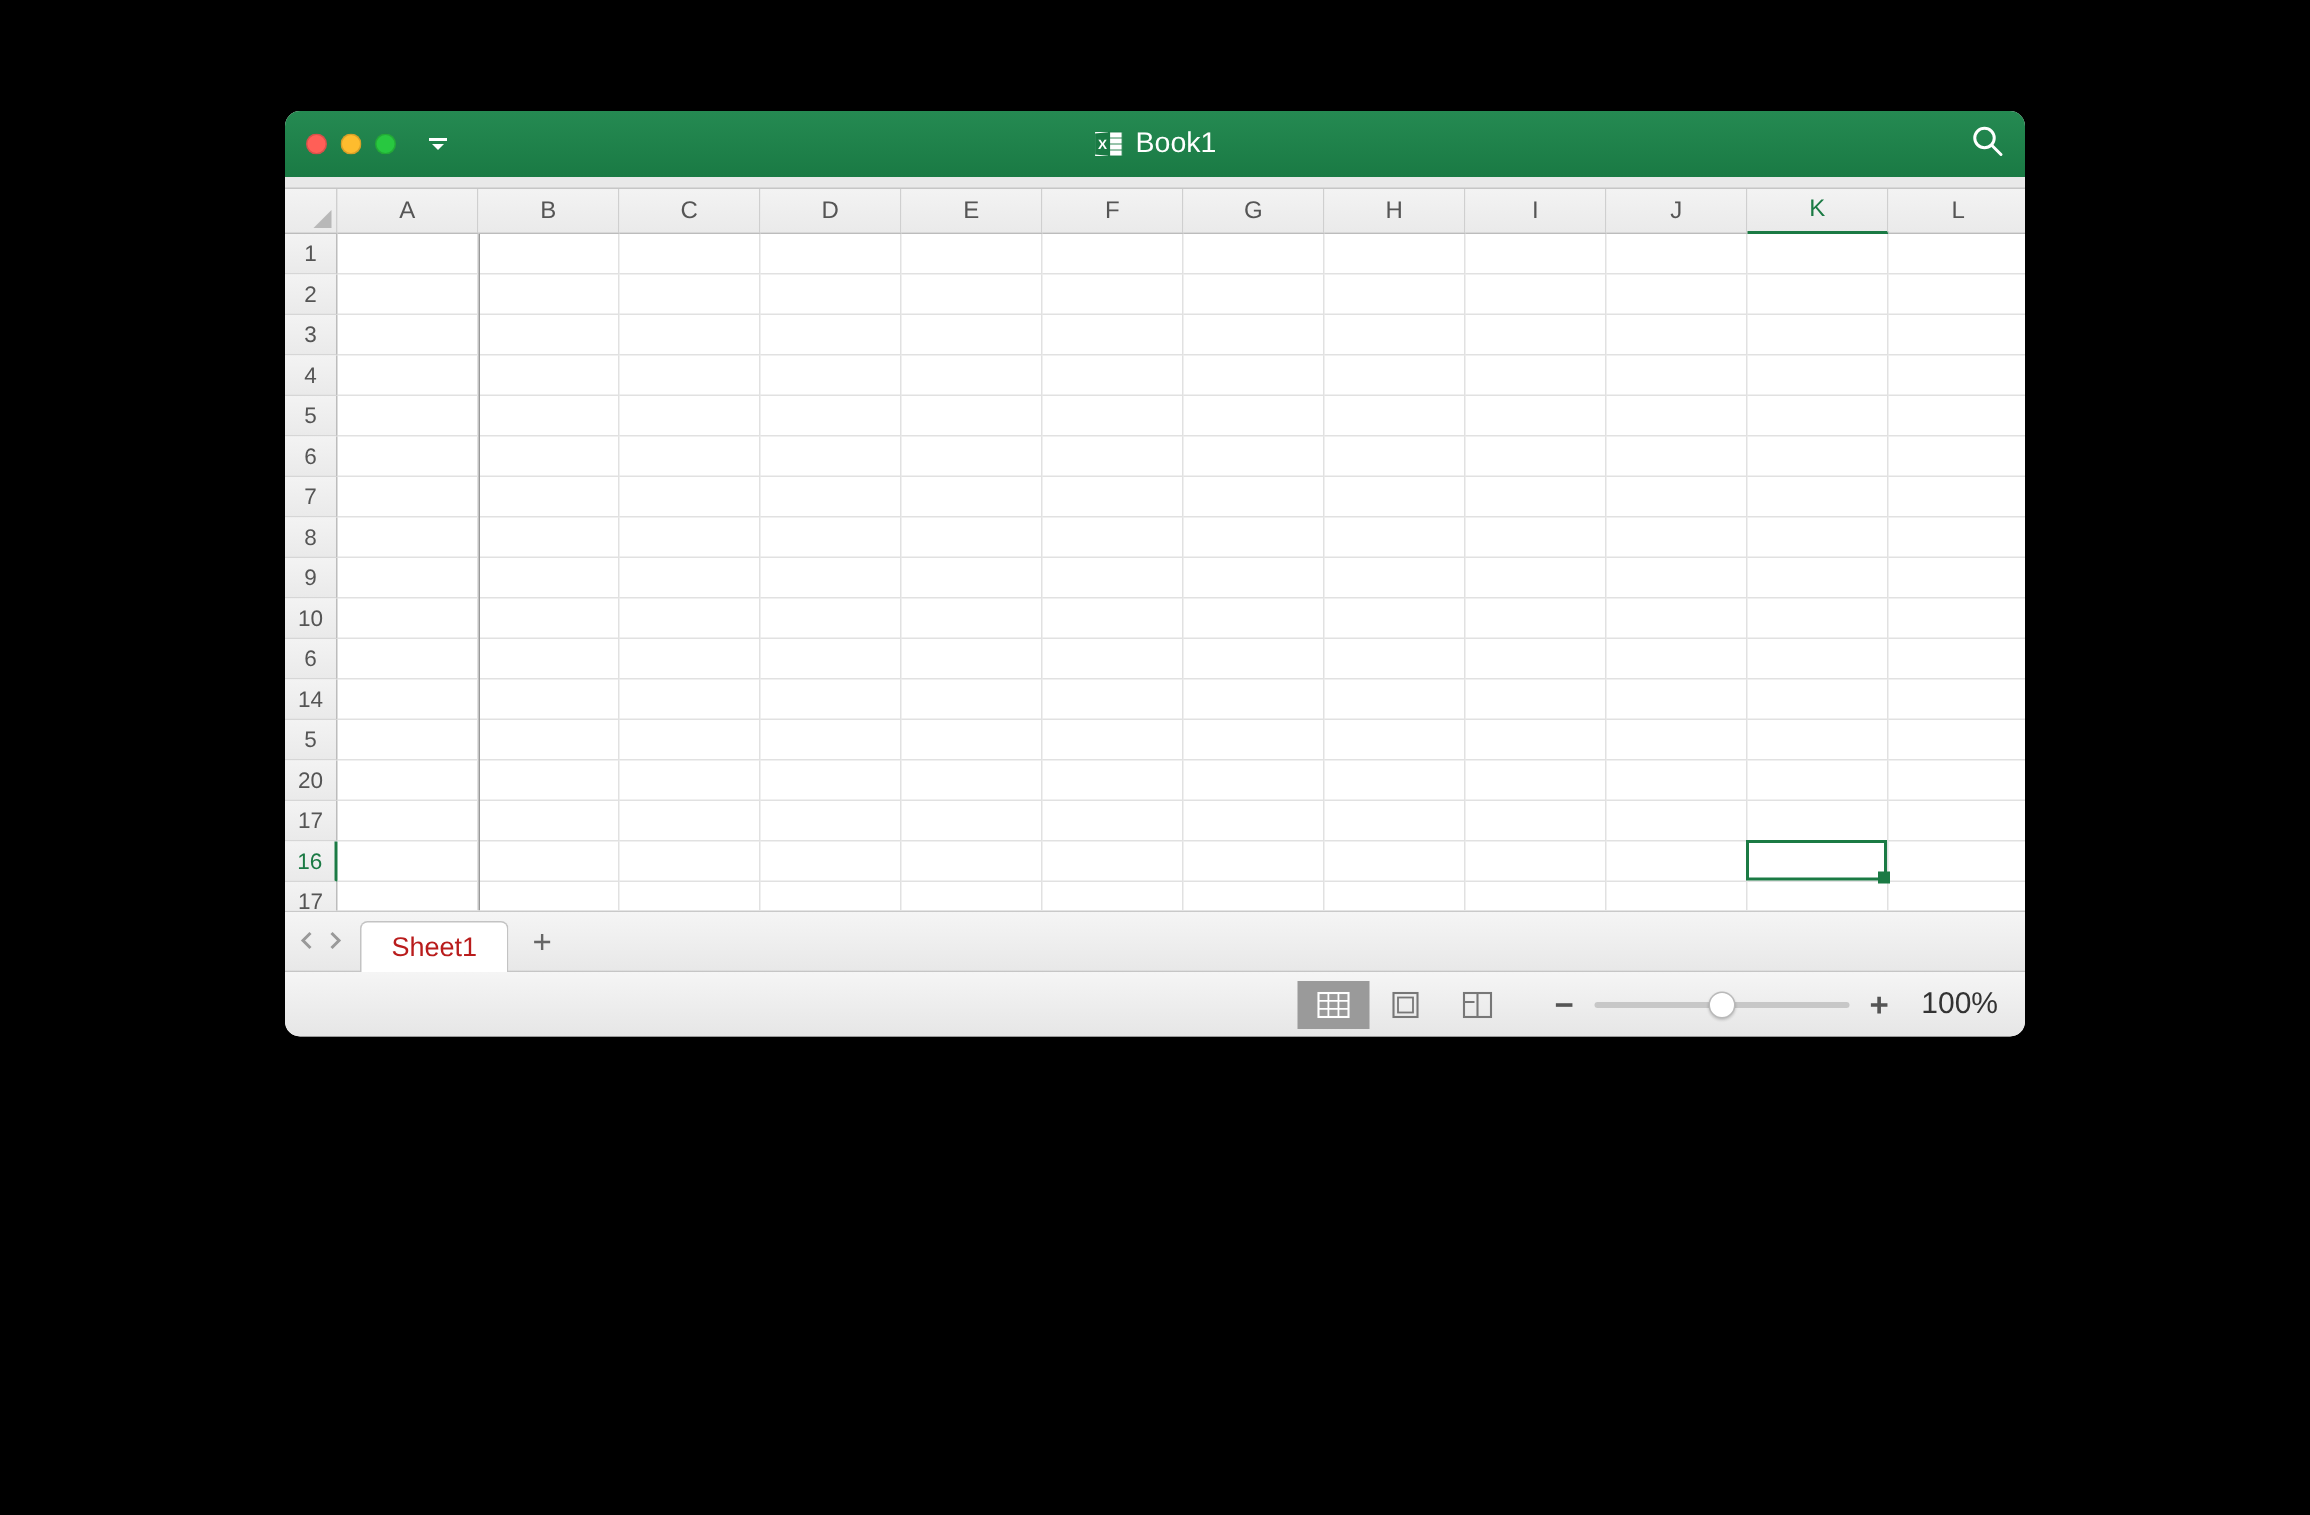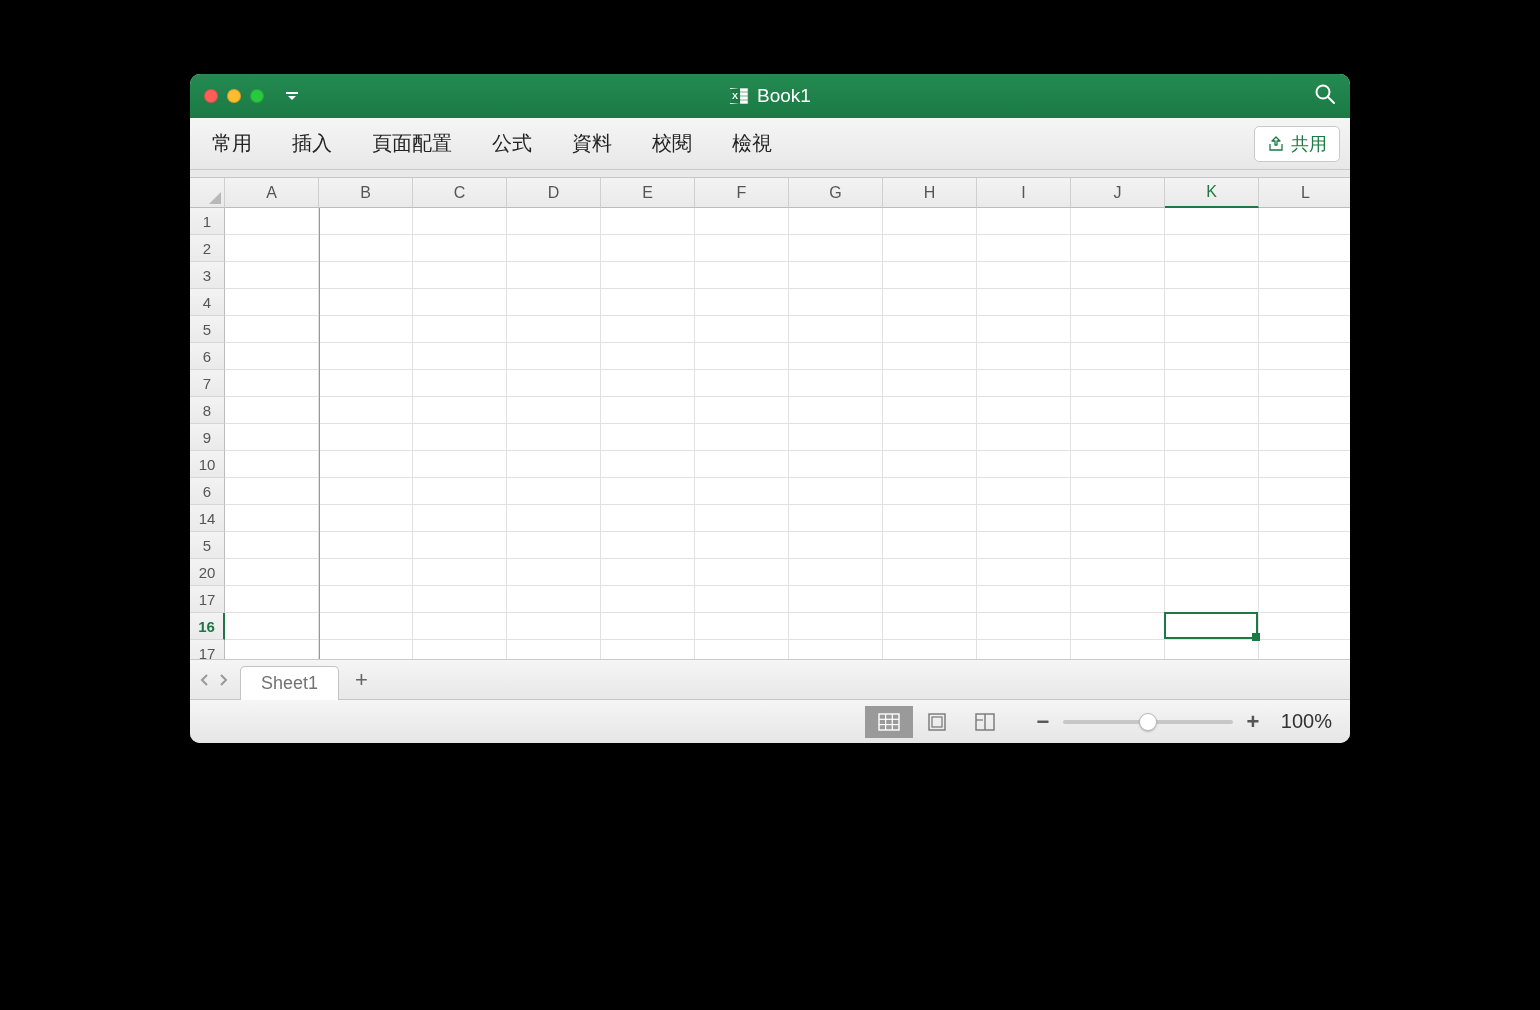--- a/index.html
+++ b/index.html
@@ -143,21 +143,21 @@
       display:flex;align-items:center;justify-content:center;
       font-size:15px;
       color:#555;
       background: linear-gradient(#f3f3f3,#eaeaea);
       border-right:1px solid #bcbcbc;
       border-bottom:1px solid #d6d6d6;
     }
     .row-header.active{
       border-right:2px solid #1b7a44;
       color:#1b7a44;
-      font-weight:700;
+      font-weight:400;
     }
     .cells {
       flex:1;
       position:relative;
     }
     .cells-inner{
       position:absolute; top:0;left:0;right:0;bottom:0;
     }
     .grid-top{
       display:flex;
@@ -204,21 +204,21 @@
       display:flex; gap:4px; margin-right:10px;align-items:center;margin-bottom:8px;
     }
     .sheet-nav-btn{color:#888;}
     .sheet-tab{
       background:#fff;
       border:1px solid #c3c3c3;
       border-bottom:none;
       border-radius:5px 5px 0 0;
       padding:6px 20px;
       font-size:18px;
-      color:#737373;
+      color:#b91c1c;
       margin-bottom:-1px;
     }
     .add-sheet{
       margin-left:16px;
       color:#666;font-size:22px;margin-bottom:6px;
     }
     
     .statusbar{
       height:44px;
       background: linear-gradient(#f5f5f5,#e6e6e6);
@@ -286,38 +286,20 @@
       <span>Book1</span>
     </div>
     <div class="search-btn">
       <svg width="22" height="22" viewBox="0 0 22 22">
         <circle cx="9" cy="9" r="6.5" stroke="#fff" stroke-width="2" fill="none"></circle>
         <line x1="14" y1="14" x2="20" y2="20" stroke="#fff" stroke-width="2" stroke-linecap="round"></line>
       </svg>
     </div>
   </div>
 
-  <div class="ribbon">
-    <div class="ribbon-tabs">
-      <div class="ribbon-tab">常用</div>
-      <div class="ribbon-tab">插入</div>
-      <div class="ribbon-tab">頁面配置</div>
-      <div class="ribbon-tab">公式</div>
-      <div class="ribbon-tab">資料</div>
-      <div class="ribbon-tab">校閱</div>
-      <div class="ribbon-tab">檢視</div>
-    </div>
-    <div class="share-btn">
-      <svg width="18" height="18" viewBox="0 0 18 18">
-        <path d="M9 2 L13 6 L10 6 L10 10 L8 10 L8 6 L5 6 Z" fill="none" stroke="#1b7a44" stroke-width="1.3" stroke-linejoin="round"></path>
-        <path d="M3 9 V15 H15 V9" fill="none" stroke="#1b7a44" stroke-width="1.3"></path>
-      </svg>
-      <span>共用</span>
-    </div>
-  </div>
   <div class="ribbon-sep"></div>
 
   <div class="grid">
     <div style="display:flex;flex-direction:column;">
       <div class="grid-top">
         <div class="corner"></div>
         <div class="col-headers" id="col-headers">
             <div class="col-header">A</div>
             <div class="col-header">B</div>
             <div class="col-header">C</div>

